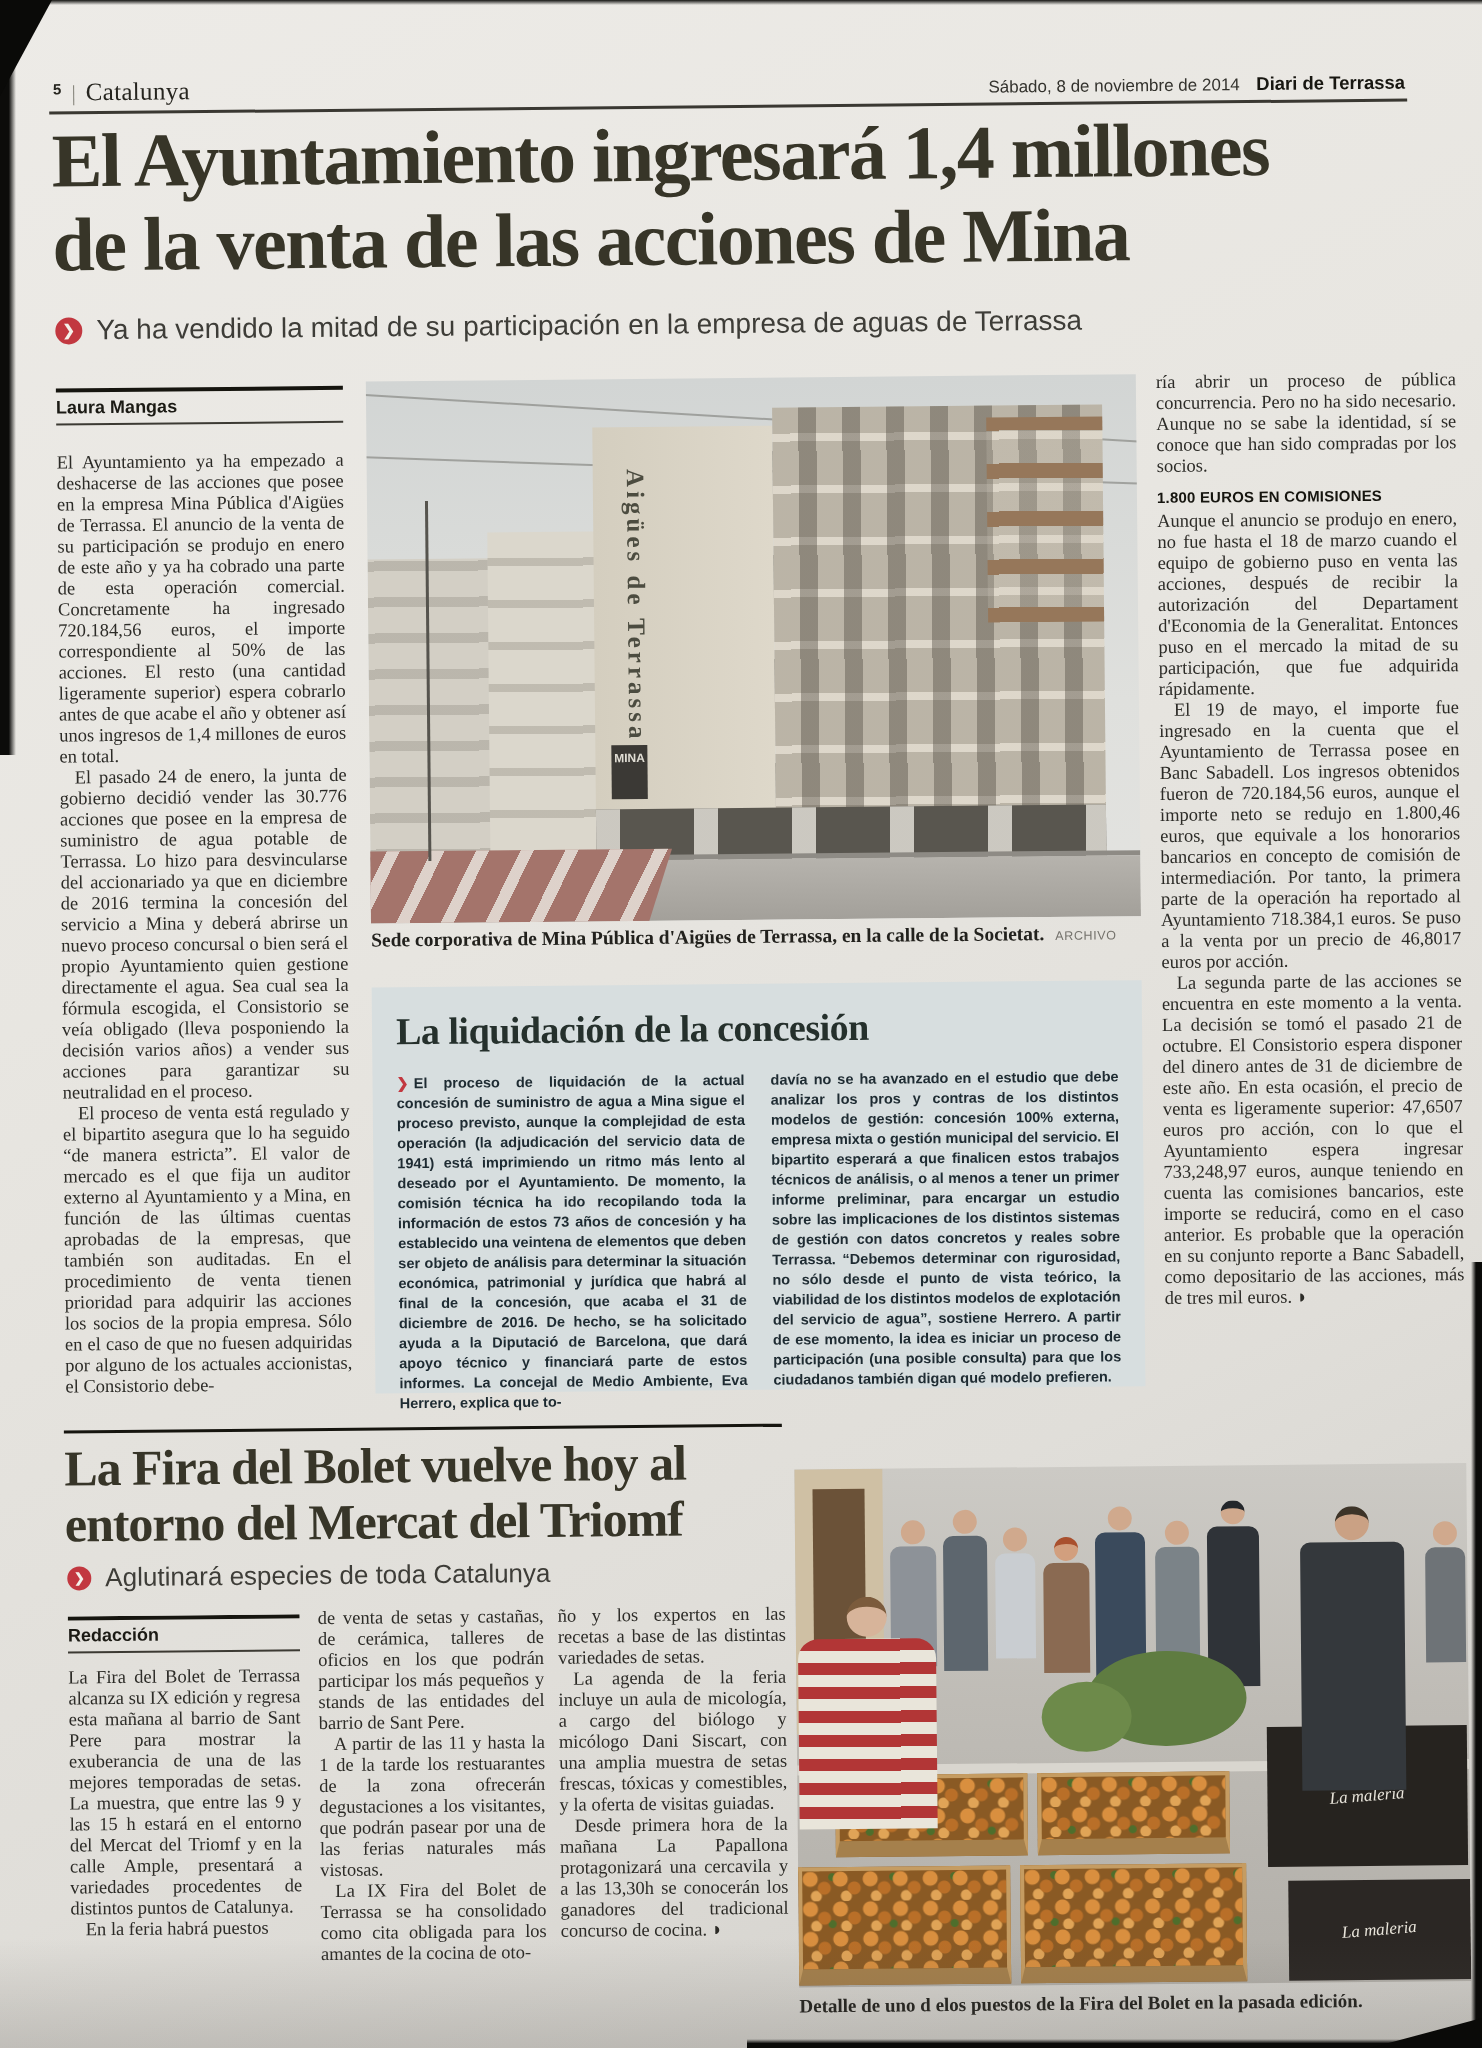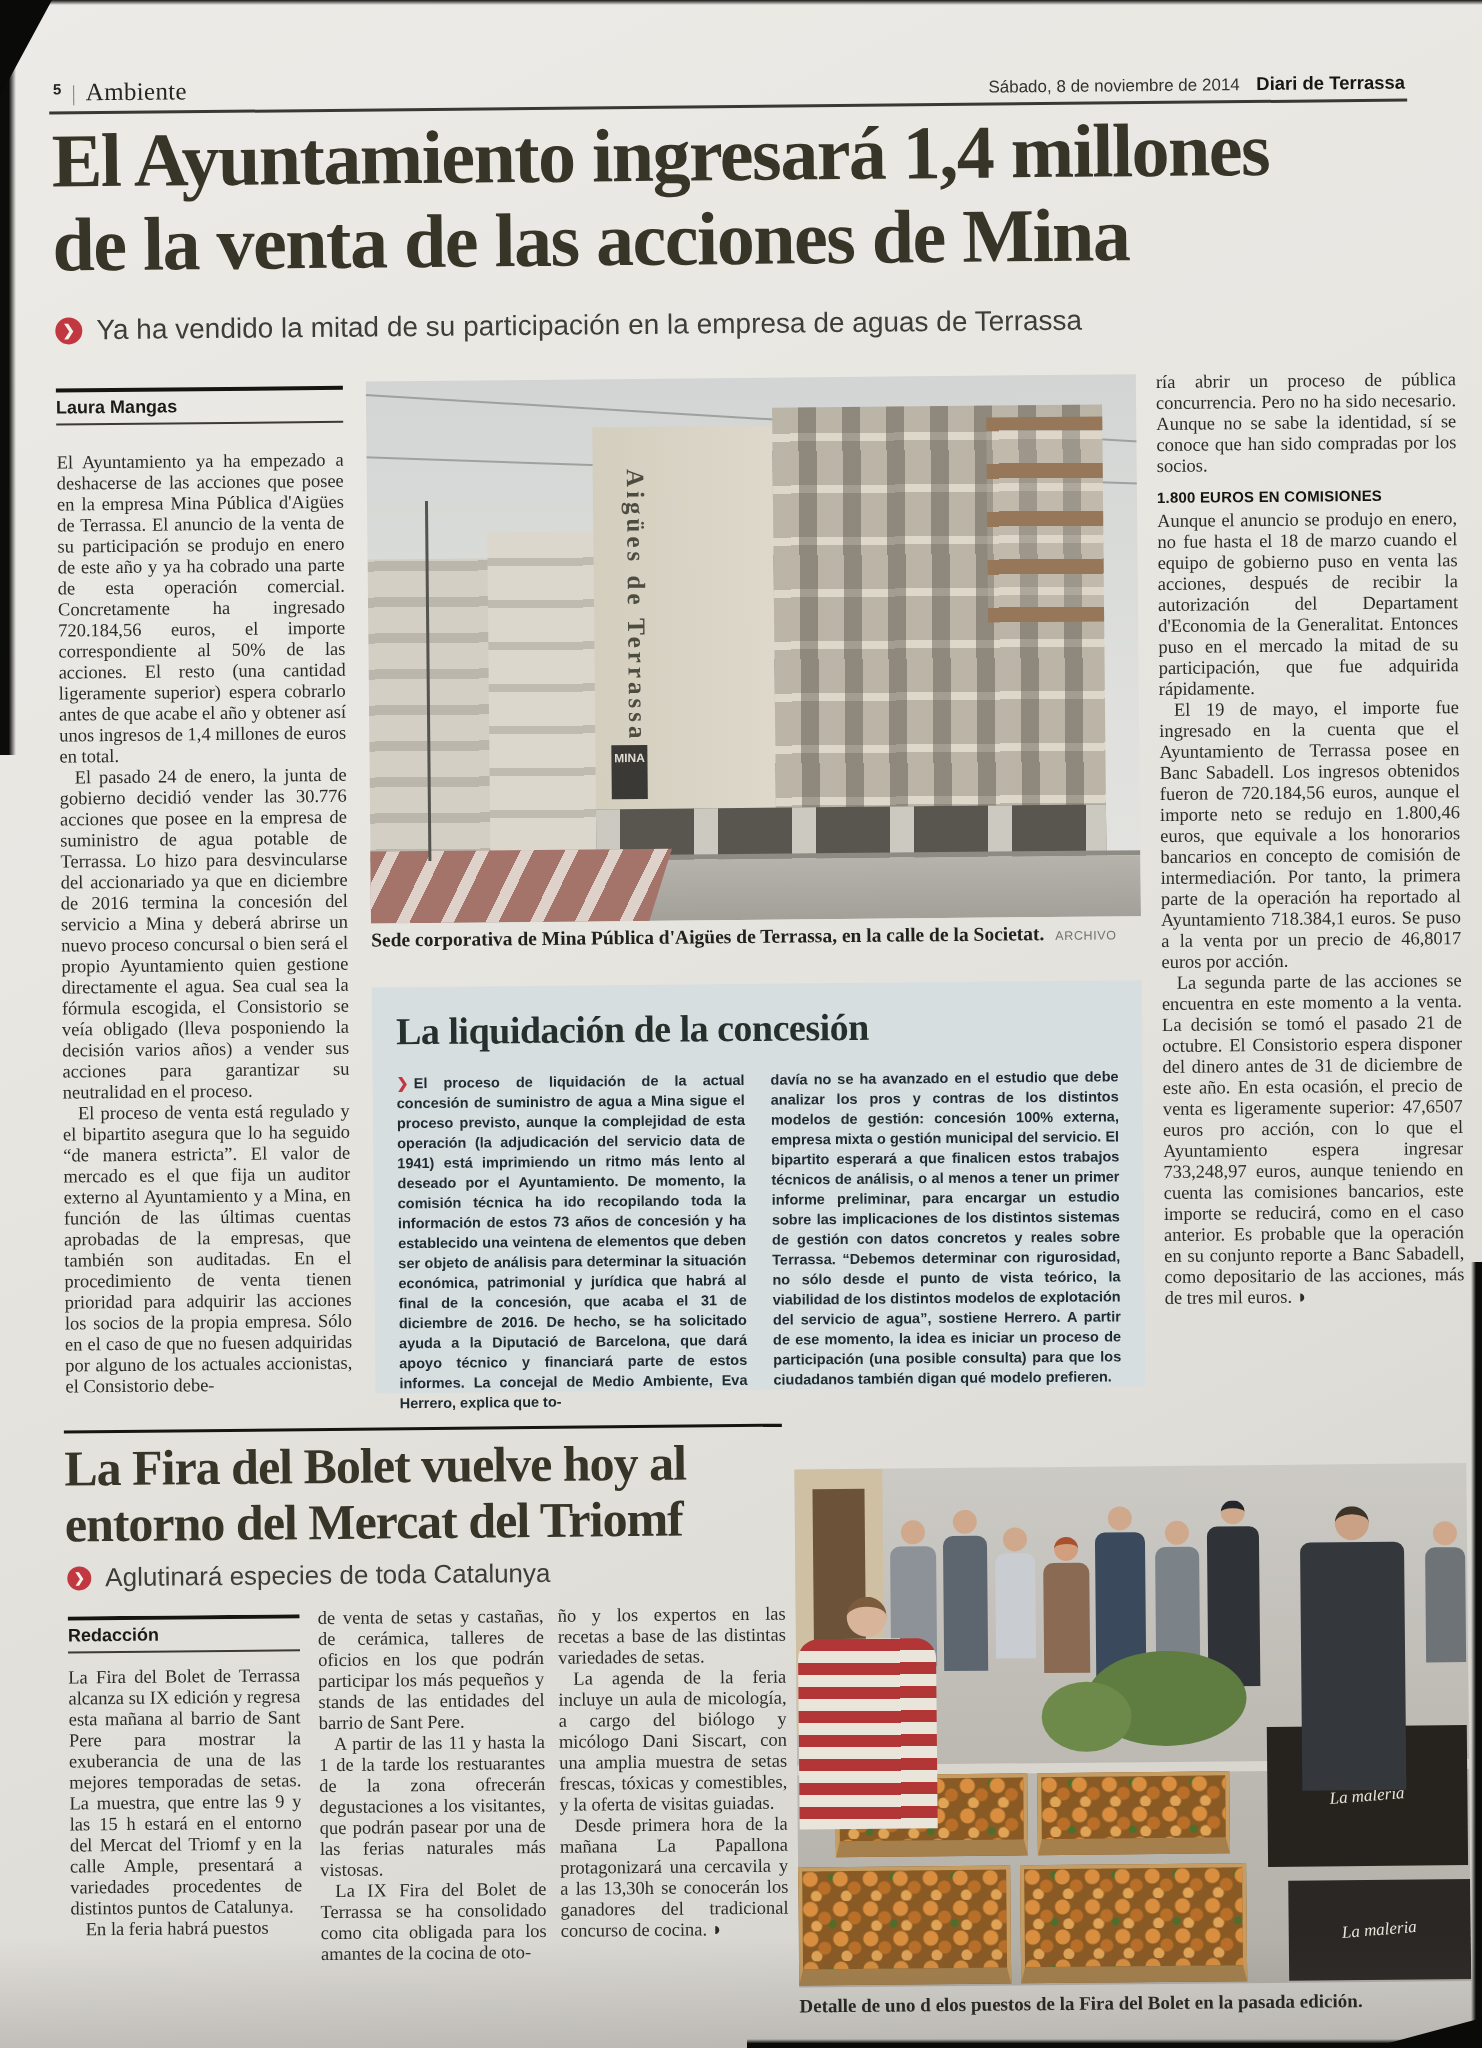--- a/index.html
+++ b/index.html
@@ -153,21 +153,21 @@
 </head>
 <body>
 
 <div id="frame">
   <div id="sheet">
     <div id="content">
 
       <div class="abs" id="hdr-left">
         <span class="pn">5</span>
         <span class="sep">|</span>
-        <span class="sec">Ambiente</span>
+        <span class="sec">Catalunya</span>
       </div>
       <div class="abs" id="hdr-right">
         <span class="date">Sábado, 8 de noviembre de 2014</span>
         <span class="mast">Diari de Terrassa</span>
       </div>
       <div class="abs" id="hdr-rule"></div>
 
       <div class="abs" id="h1">
         <div>El Ayuntamiento ingresará 1,4 millones</div>
         <div>de la venta de las acciones de Mina</div>

